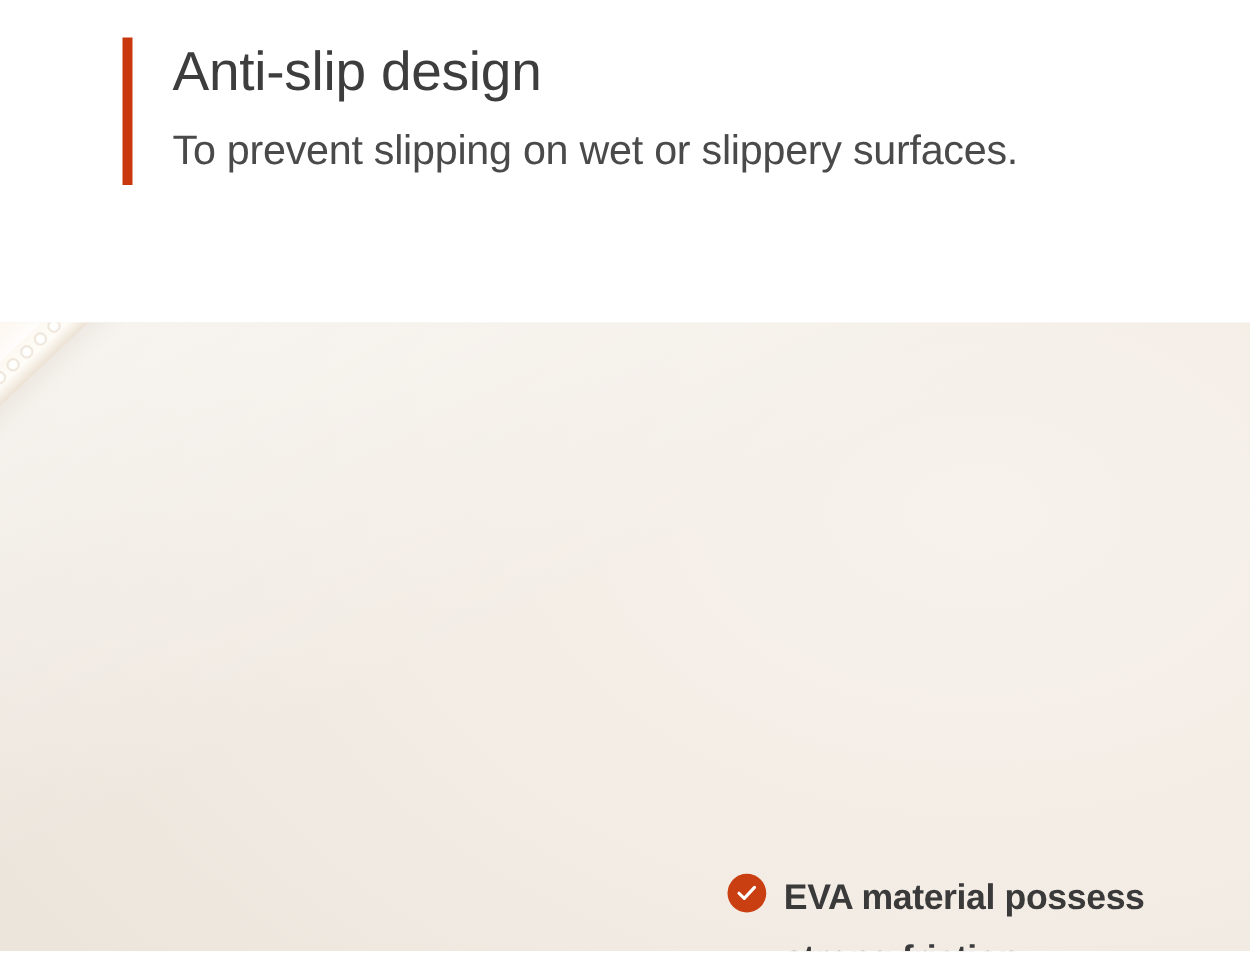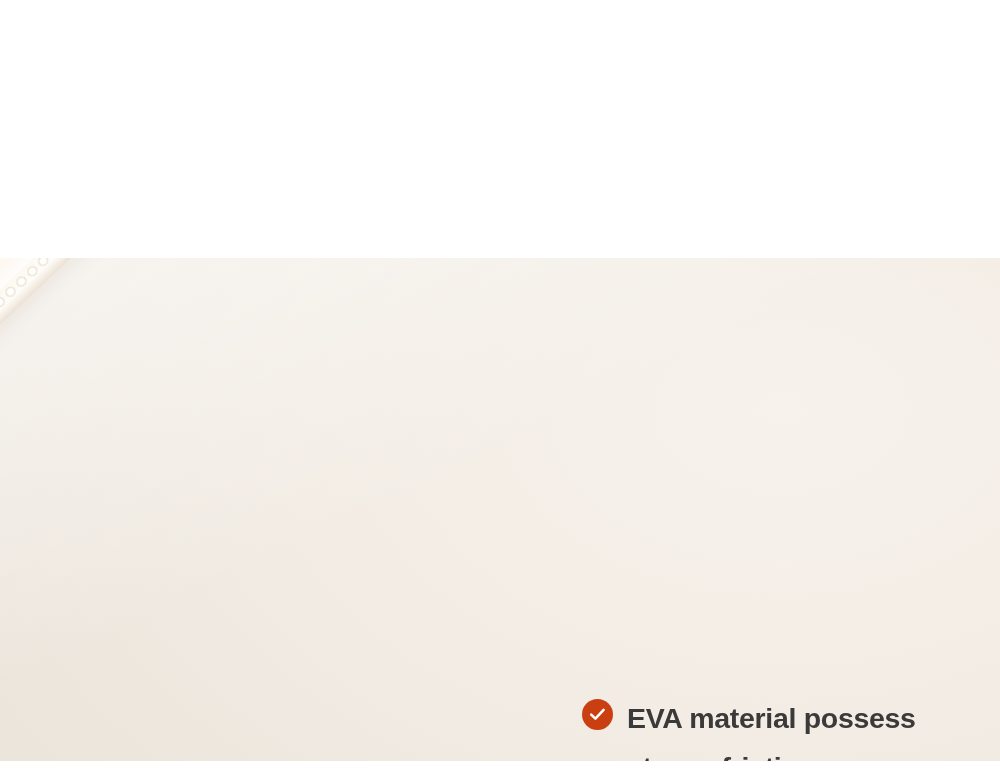--- a/index.html
+++ b/index.html
@@ -121,20 +121,25 @@
   }
 
   
   .footer-strip { position:absolute; left:0; top:761px; width:1000px; height:18px; background:#ffffff; }
 </style>
 </head>
 <body>
 
 <div id="page">
 
+  <div class="header">
+    <div class="accent-bar"></div>
+    <div class="heading">Anti-slip design</div>
+    <div class="subheading">To prevent slipping on wet or slippery surfaces.</div>
+  </div>
 
   <div class="photo">
     <div class="photo-backdrop"></div>
 
     <div class="mat">
       <div class="cups"></div>
       <div class="strips">
           <div class="strip" style="left: 880px; top: 260px; height: 560px;"></div>
           <div class="strip" style="left: 984px; top: 270px; height: 655px;"></div>
         </div>

